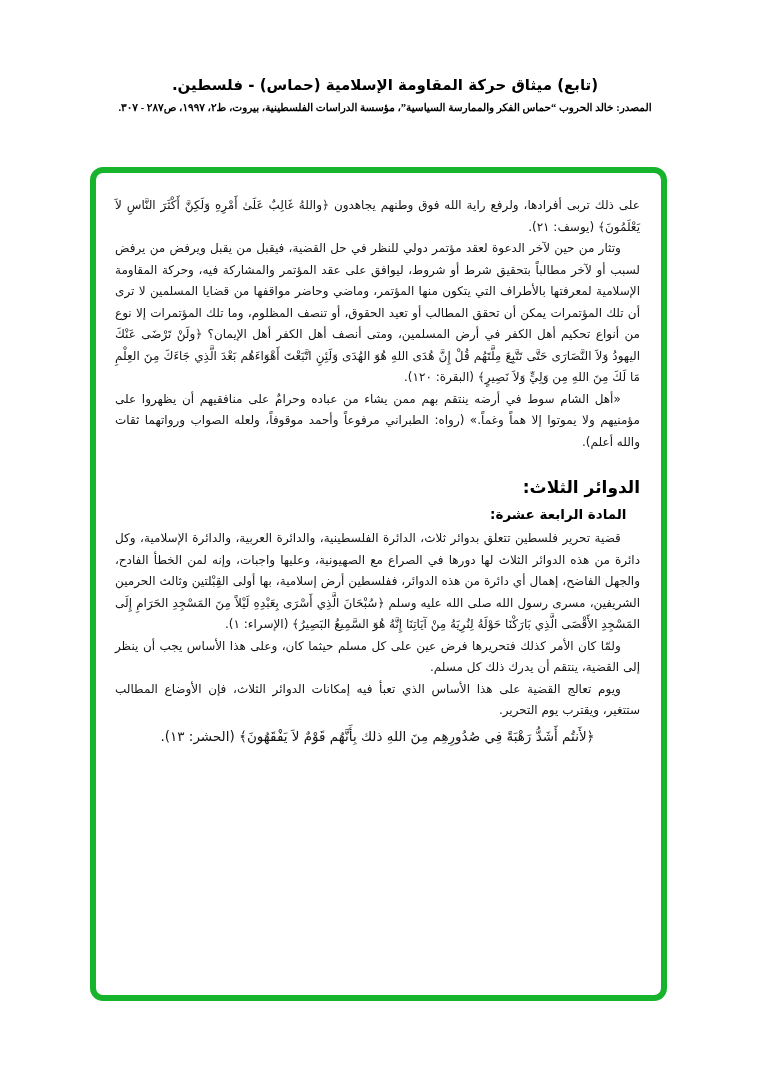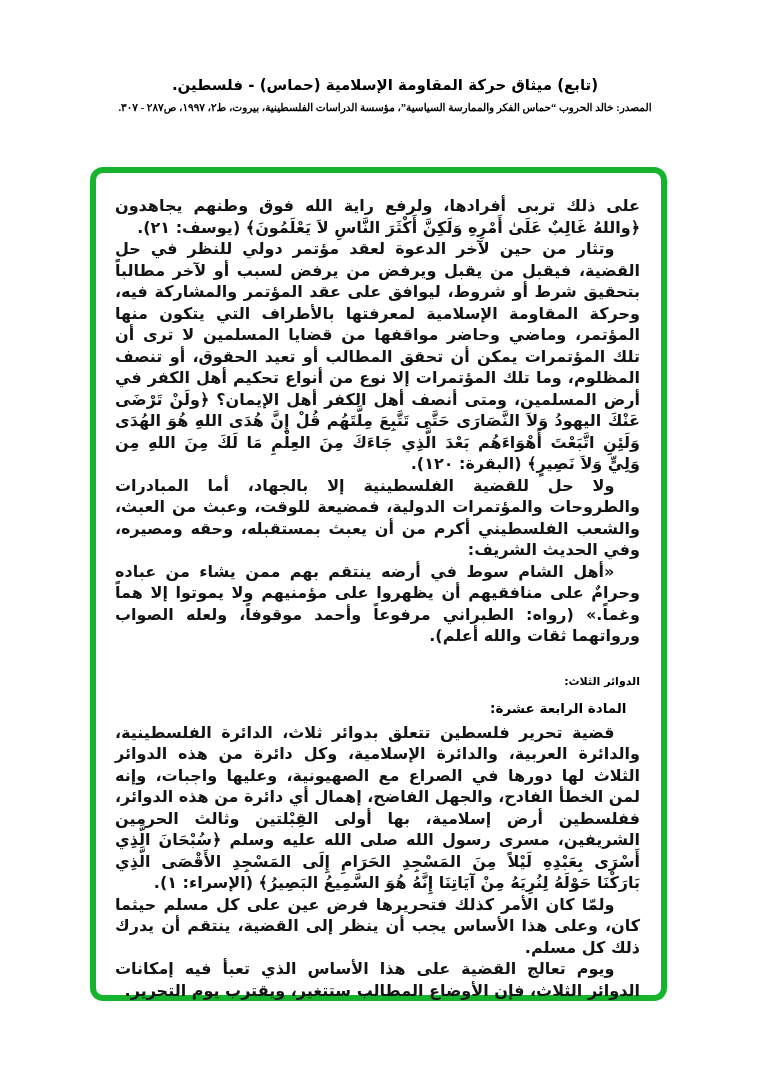--- a/index.html
+++ b/index.html
@@ -44,33 +44,32 @@
     height: 834px;
     box-sizing: border-box;
     border: 6px solid var(--accent, #16b42c);
     border-radius: 13px;
     padding: 22px 21px 0 19px;
     direction: rtl;
     background: #ffffff;
   }
   .content-frame .p {
     margin: 0;
-    font-size: 16px;
+    font-size: 12px;
     line-height: 21.5px;
     text-align: justify;
     color: #141414;
     text-indent: 1.6em;
-    font-weight: bold;
   }
   .content-frame .p.no-indent {
     text-indent: 0;
   }
   .content-frame .section-heading {
     margin: 24px 0 6px 0;
-    font-size: 11px;
+    font-size: 17px;
     line-height: 21px;
     font-weight: bold;
     color: #000;
   }
   .content-frame .article-heading {
     margin: 6px 0 3px 0;
     font-size: 13.5px;
     line-height: 21px;
     font-weight: bold;
     color: #000;
@@ -90,22 +89,22 @@
 <div class="page">
 
   <div class="header">
     <div class="header-title">(تابع) ميثاق حركة المقاومة الإسلامية (حماس) - فلسطين.</div>
     <div class="source-line">المصدر: خالد الحروب “حماس الفكر والممارسة السياسية”، مؤسسة الدراسات الفلسطينية، بيروت، ط٢، ١٩٩٧، ص٢٨٧ - ٣٠٧.</div>
   </div>
 
   <div class="content-frame">
     <p class="p no-indent">على ذلك تربى أفرادها، ولرفع راية الله فوق وطنهم يجاهدون ﴿واللهُ غَالِبٌ عَلَىٰ أَمْرِهِ وَلَكِنَّ أَكْثَرَ النَّاسِ لاَ يَعْلَمُونَ﴾ (يوسف: ٢١).</p>
     <p class="p">وتثار من حين لآخر الدعوة لعقد مؤتمر دولي للنظر في حل القضية، فيقبل من يقبل ويرفض من يرفض لسبب أو لآخر مطالباً بتحقيق شرط أو شروط، ليوافق على عقد المؤتمر والمشاركة فيه، وحركة المقاومة الإسلامية لمعرفتها بالأطراف التي يتكون منها المؤتمر، وماضي وحاضر مواقفها من قضايا المسلمين لا ترى أن تلك المؤتمرات يمكن أن تحقق المطالب أو تعيد الحقوق، أو تنصف المظلوم، وما تلك المؤتمرات إلا نوع من أنواع تحكيم أهل الكفر في أرض المسلمين، ومتى أنصف أهل الكفر أهل الإيمان؟ ﴿ولَنْ تَرْضَى عَنْكَ اليهودُ وَلاَ النَّصَارَى حَتَّى تَتَّبِعَ مِلَّتَهُم قُلْ إِنَّ هُدَى اللهِ هُوَ الهُدَى وَلَئِنِ اتَّبَعْتَ أَهْوَاءَهُم بَعْدَ الَّذِي جَاءَكَ مِنَ العِلْمِ مَا لَكَ مِنَ اللهِ مِن وَلِيٍّ وَلاَ نَصِيرٍ﴾ (البقرة: ١٢٠).</p>
-    <p class="p">ولا حل للقضية الفلسطينية إلا بالجهاد، أما المبادرات والطروحات والمؤتمرات الدولية، فمضيعة للوقت، وعبث من العبث، والشعب الفلسطيني أكرم من أن يعبث بمستقبله، وحقه ومصيره، وفي الحديث الشريف:</p>
     <p class="p">«أهل الشام سوط في أرضه ينتقم بهم ممن يشاء من عباده وحرامٌ على منافقيهم أن يظهروا على مؤمنيهم ولا يموتوا إلا هماً وغماً.» (رواه: الطبراني مرفوعاً وأحمد موقوفاً، ولعله الصواب ورواتهما ثقات والله أعلم).</p>
     <p class="section-heading">الدوائر الثلاث:</p>
     <p class="article-heading">المادة الرابعة عشرة:</p>
     <p class="p">قضية تحرير فلسطين تتعلق بدوائر ثلاث، الدائرة الفلسطينية، والدائرة العربية، والدائرة الإسلامية، وكل دائرة من هذه الدوائر الثلاث لها دورها في الصراع مع الصهيونية، وعليها واجبات، وإنه لمن الخطأ الفادح، والجهل الفاضح، إهمال أي دائرة من هذه الدوائر، ففلسطين أرض إسلامية، بها أولى القِبْلتين وثالث الحرمين الشريفين، مسرى رسول الله صلى الله عليه وسلم ﴿سُبْحَانَ الَّذِي أَسْرَى بِعَبْدِهِ لَيْلاً مِنَ المَسْجِدِ الحَرَامِ إِلَى المَسْجِدِ الأَقْصَى الَّذِي بَارَكْنَا حَوْلَهُ لِنُرِيَهُ مِنْ آيَاتِنَا إِنَّهُ هُوَ السَّمِيعُ البَصِيرُ﴾ (الإسراء: ١).</p>
     <p class="p">ولمّا كان الأمر كذلك فتحريرها فرض عين على كل مسلم حيثما كان، وعلى هذا الأساس يجب أن ينظر إلى القضية، ينتقم أن يدرك ذلك كل مسلم.</p>
     <p class="p">ويوم تعالج القضية على هذا الأساس الذي تعبأ فيه إمكانات الدوائر الثلاث، فإن الأوضاع المطالب ستتغير، ويقترب يوم التحرير.</p>
+    <p class="centered-verse">﴿لأَنتُم أَشَدُّ رَهْبَةً فِي صُدُورِهِم مِنَ اللهِ ذلك بِأَنَّهُم قَوْمٌ لاَ يَفْقَهُونَ﴾ (الحشر: ١٣).</p>
   </div>
 
 </div>
 
 </body></html>

